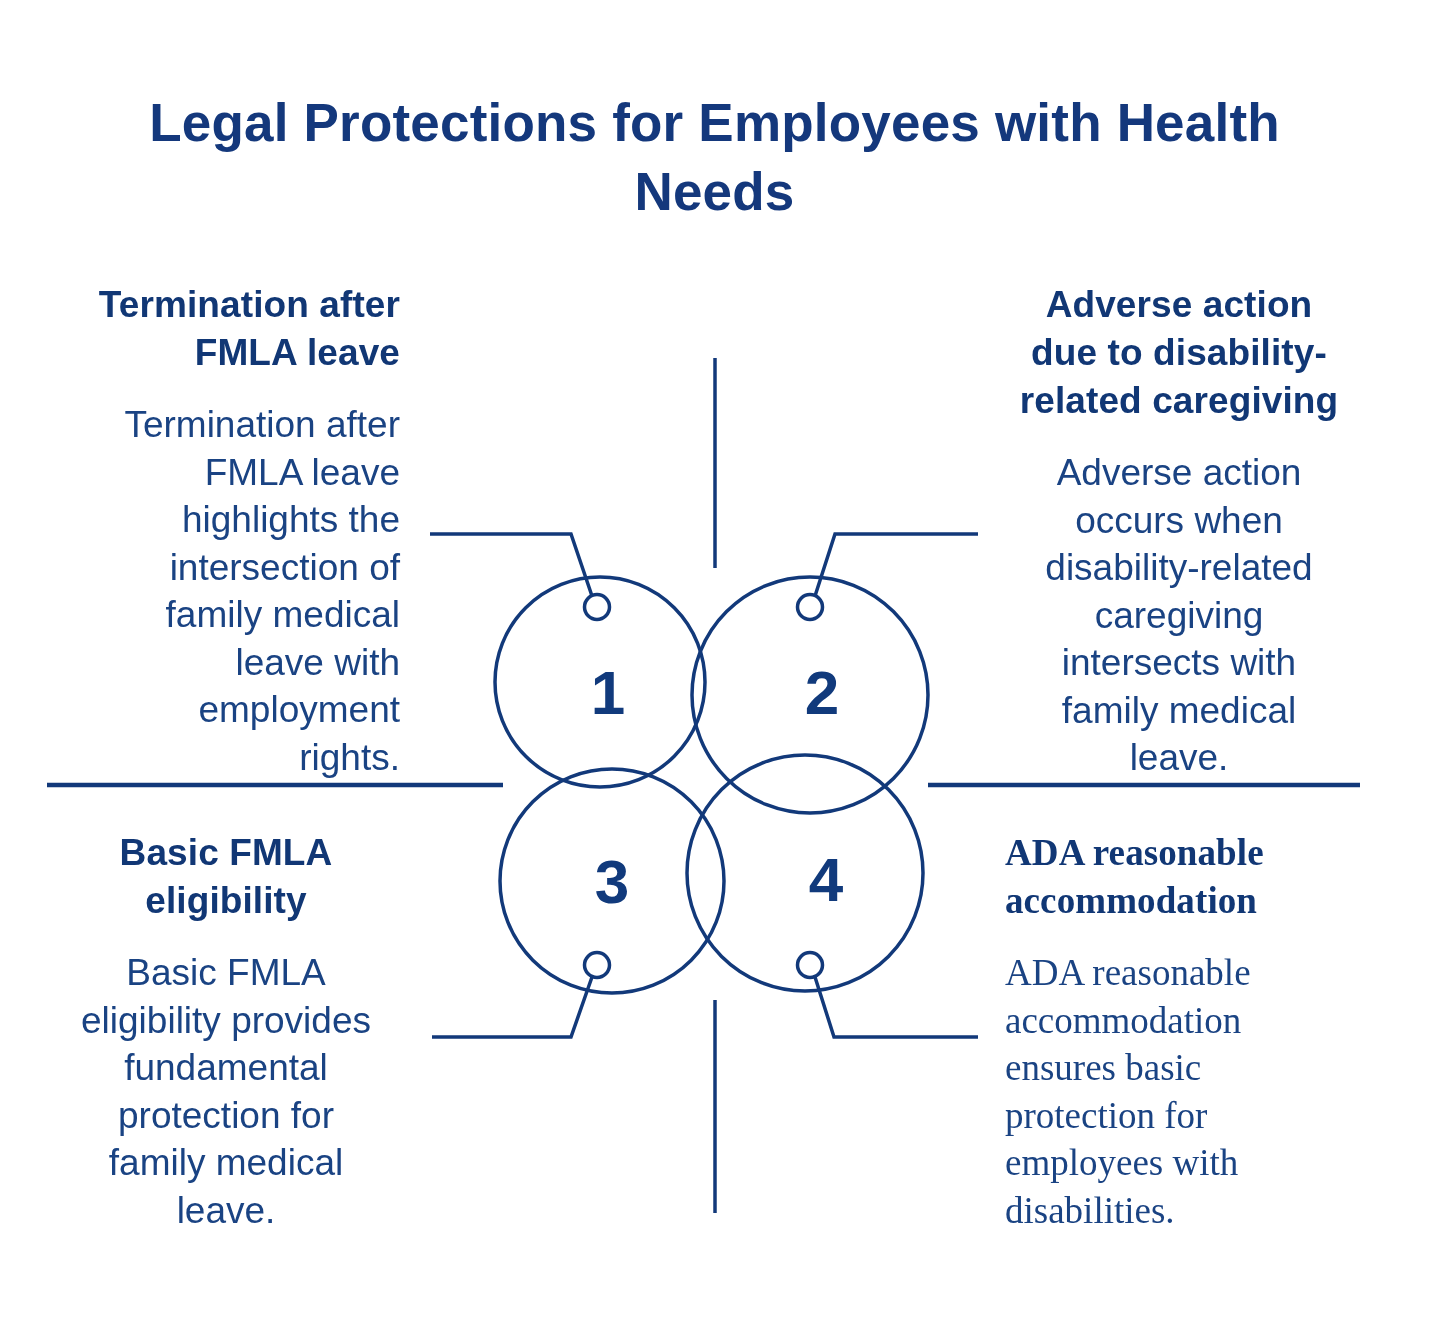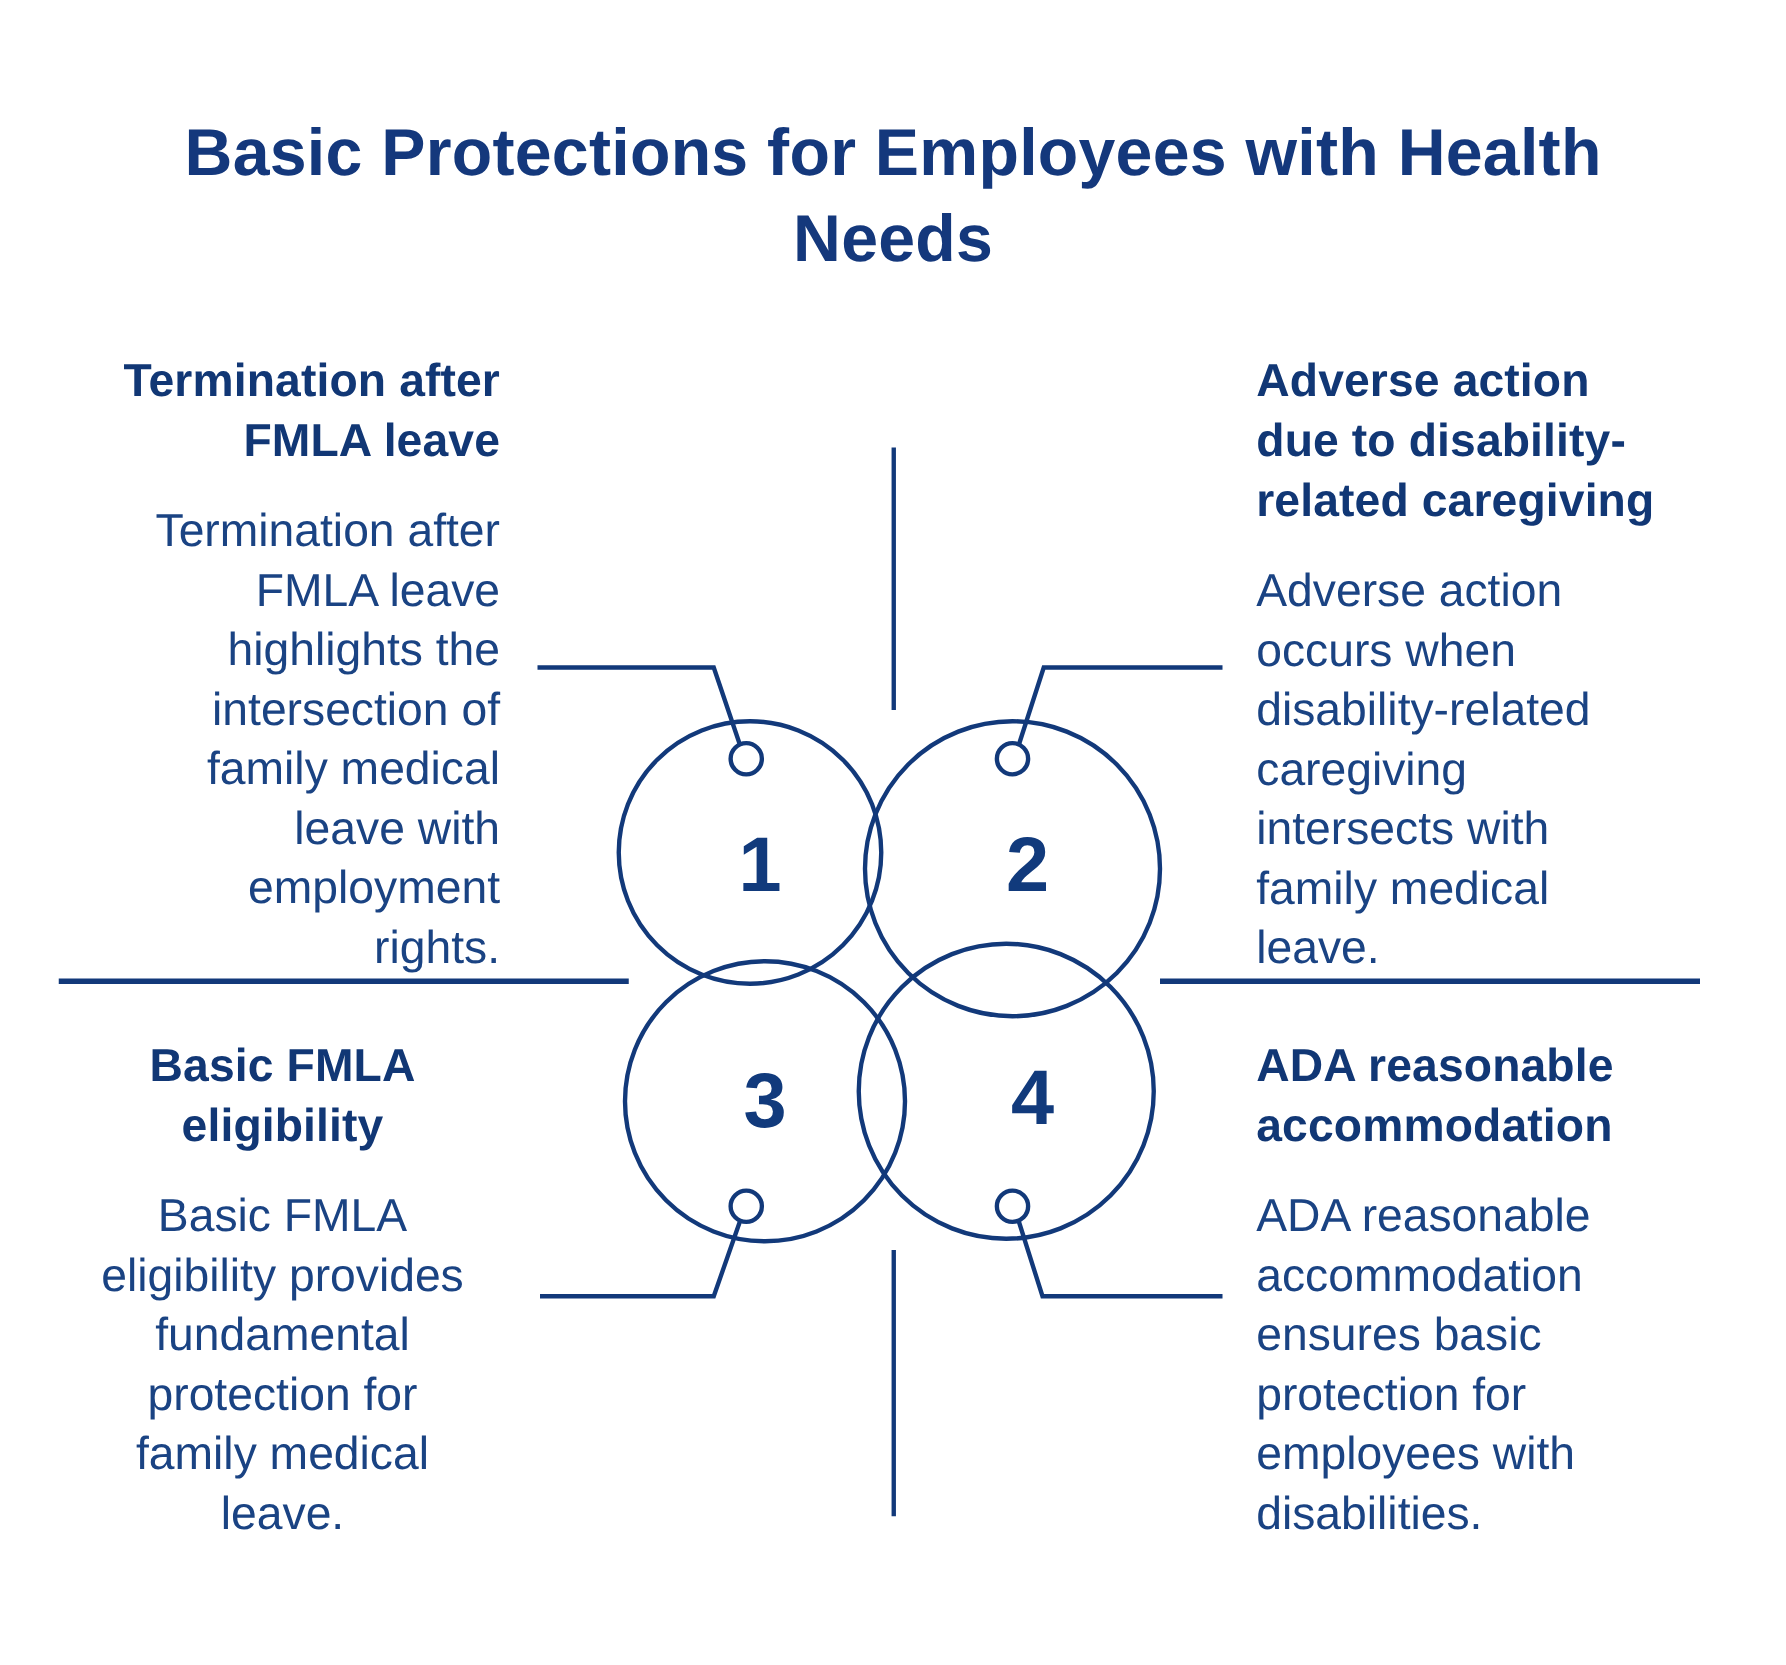--- a/index.html
+++ b/index.html
@@ -19,34 +19,34 @@
   .q { position:absolute; width:348px; }
   .q h2 {
     font-size:37px; font-weight:700; color:#113775;
     line-height:48px; white-space:pre-line; letter-spacing:0.1px;
   }
   .q p {
     margin-top:24px; font-size:37px; font-weight:400; color:#1a4383;
     line-height:47.5px; white-space:pre-line;
   }
   .q.tl { top:281px; right:1029px; text-align:right; }
-  .q.tr { top:281px; left:1005px; text-align:left; }
+  .q.tr { top:281px; left:1005px; text-align:center; }
   .q.bl { top:829px; right:1029px; text-align:center; }
-  .q.br { top:829px; left:1005px; text-align:left; }
+  .q.br { top:829px; left:1005px; text-align:left;font-family:Liberation Serif, serif; }
   .num {
     font-family:"Liberation Sans", sans-serif;
     font-size:62px; font-weight:700; fill:#113a7c;
   }
 </style>
 </head>
 <body>
 
 <div class="canvas">
 
-  <h1 class="title">Basic Protections for Employees with Health
+  <h1 class="title">Legal Protections for Employees with Health
 Needs</h1>
 
   <svg class="diagram" width="1429" height="1332" viewBox="0 0 1429 1332">
     <g fill="none" stroke="#12397a">
 
       <line x1="715" y1="358" x2="715" y2="568" stroke-width="3.5"></line>
       <line x1="715" y1="1000" x2="715" y2="1213" stroke-width="3.5"></line>
 
       <line x1="47" y1="785" x2="503" y2="785" stroke-width="4.5"></line>
       <line x1="928" y1="785" x2="1360" y2="785" stroke-width="4.5"></line>

